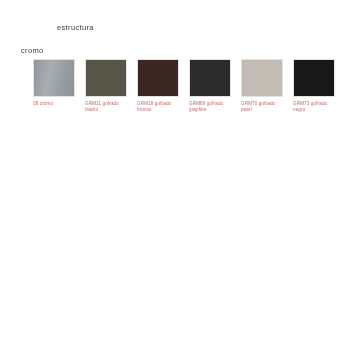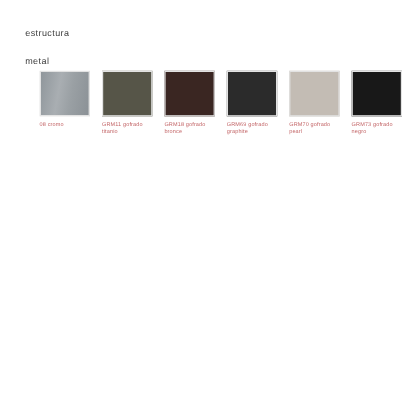--- a/index.html
+++ b/index.html
@@ -26,20 +26,21 @@
   }
   .heading {
     color: #3c3c3c;
     font-size: 7.5px;
     letter-spacing: 0.35px;
     line-height: 11px;
     white-space: nowrap;
   }
   .heading.section-title {
     margin-bottom: 12px;
+    margin-left: 36px;
   }
   .swatch-row {
     position: absolute;
     left: 33px;
     top: 59px;
     display: flex;
     flex-direction: row;
   }
   .swatch-cell {
     width: 42px;
@@ -65,21 +66,21 @@
     word-break: break-word;
   }
 </style>
 </head>
 <body>
 
 <div class="page">
 
   <div class="heading-block">
     <div class="heading section-title">estructura</div>
-    <div class="heading">metal</div>
+    <div class="heading">cromo</div>
   </div>
 
   <div class="swatch-row">
 
     <div class="swatch-cell">
       <div class="swatch-chip" style="background: linear-gradient(100deg, rgb(143, 150, 155) 0%, rgb(169, 174, 178) 38%, rgb(154, 160, 164) 62%, rgb(139, 145, 150) 100%);"></div>
       <div class="swatch-label">08 cromo</div>
     </div>
 
     <div class="swatch-cell">

